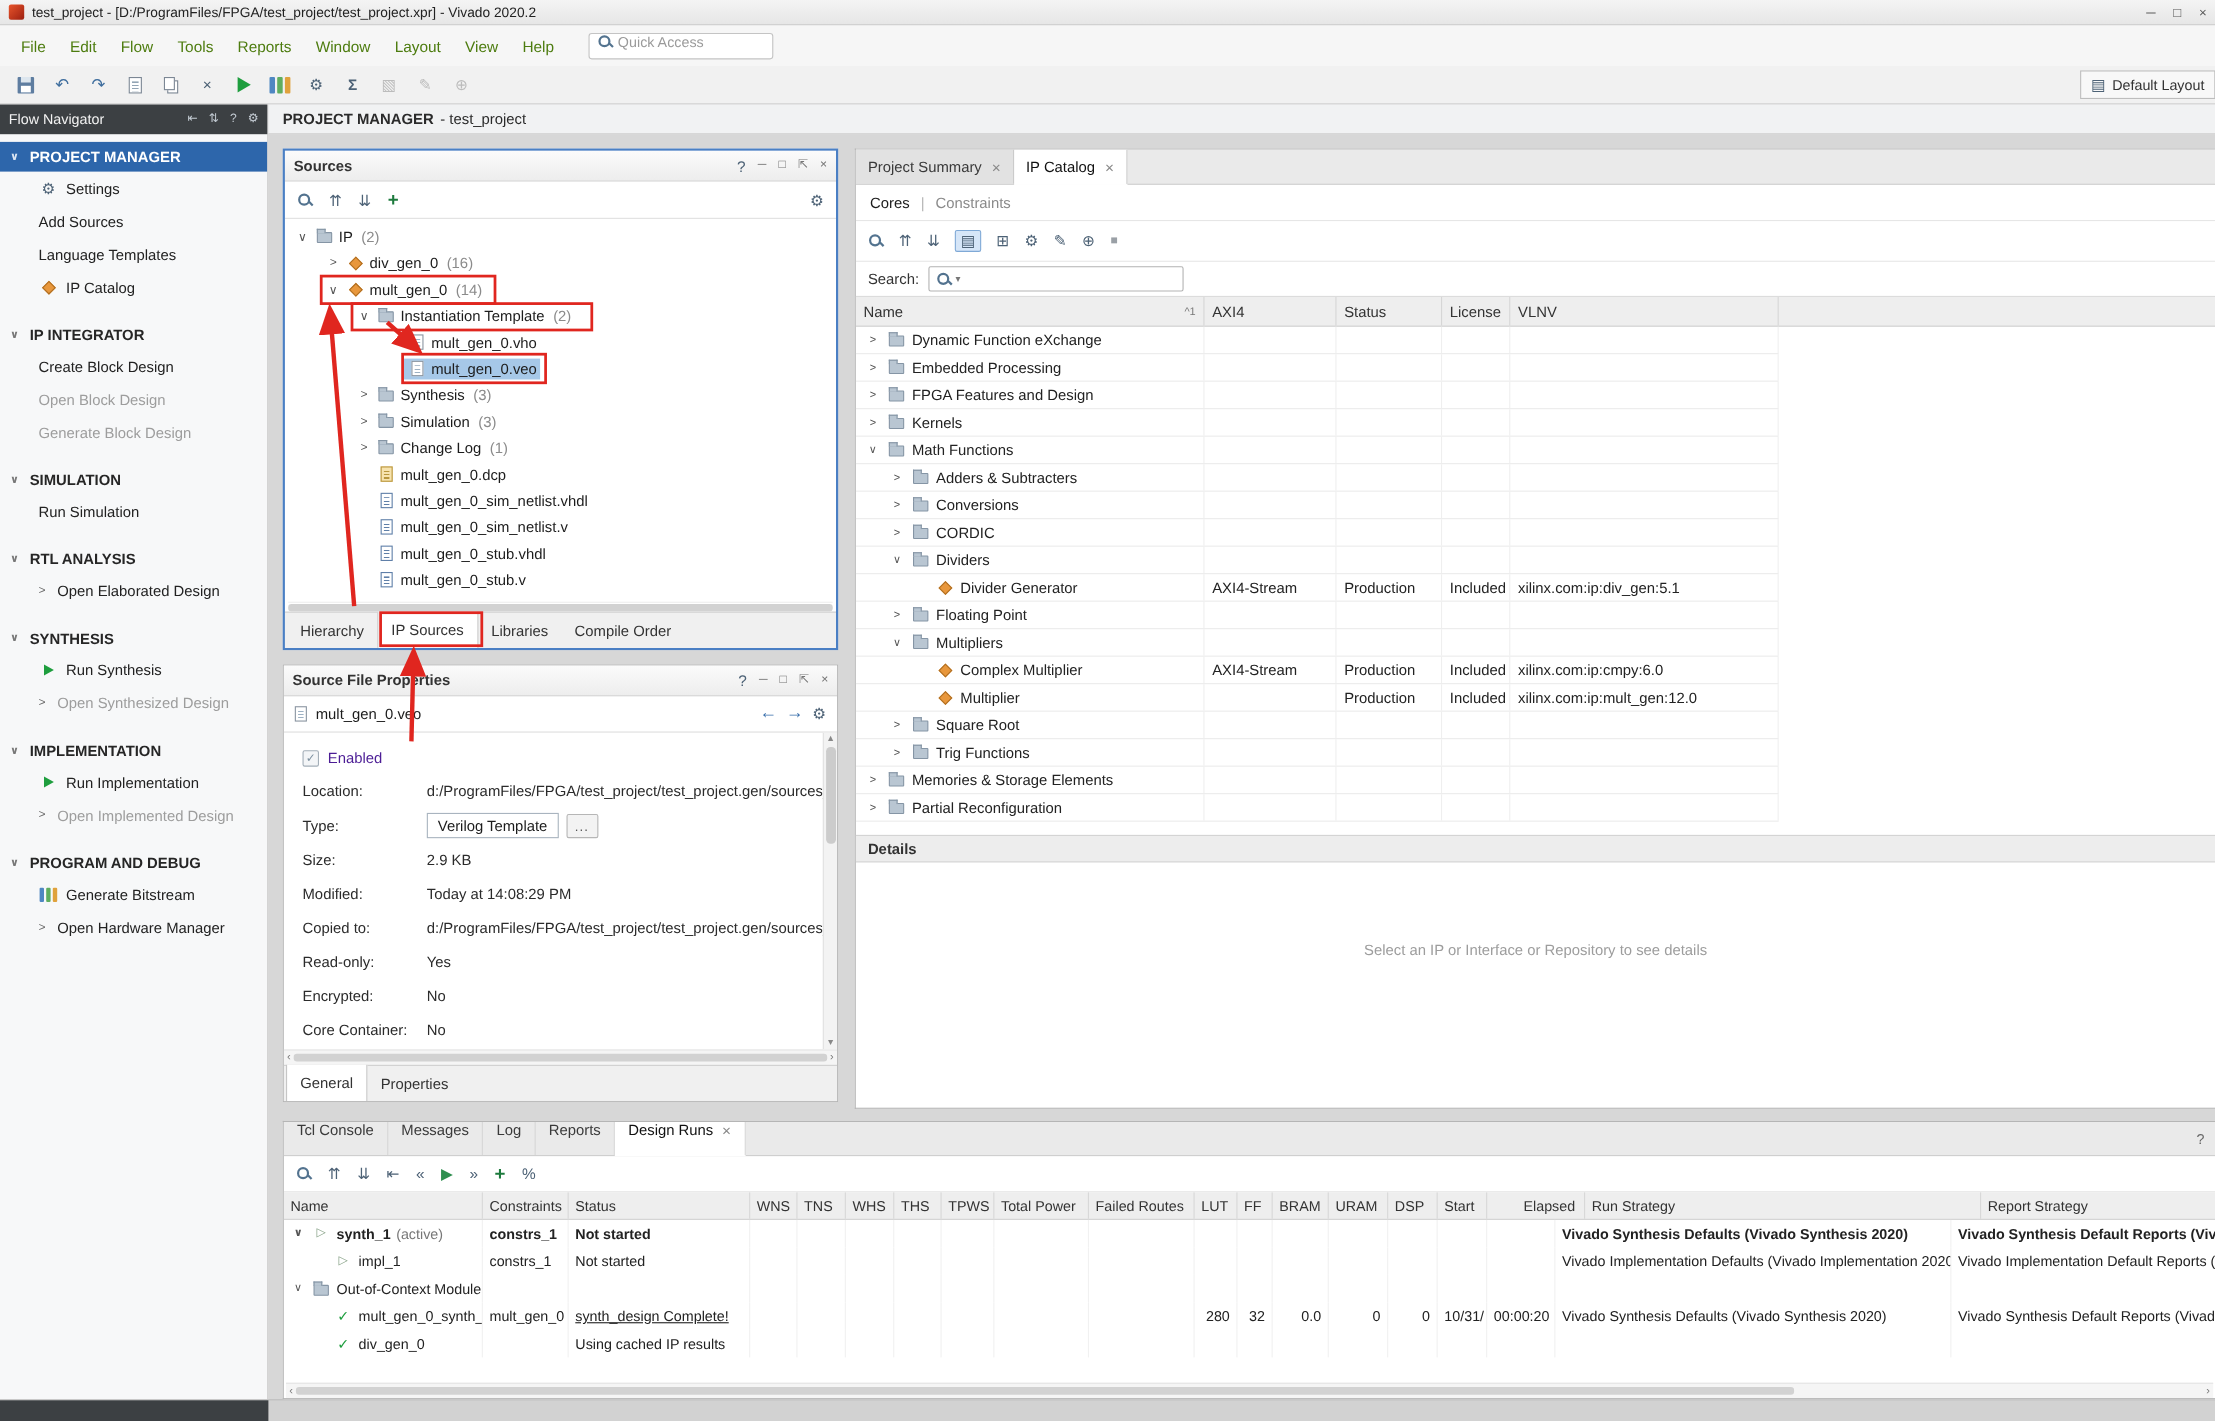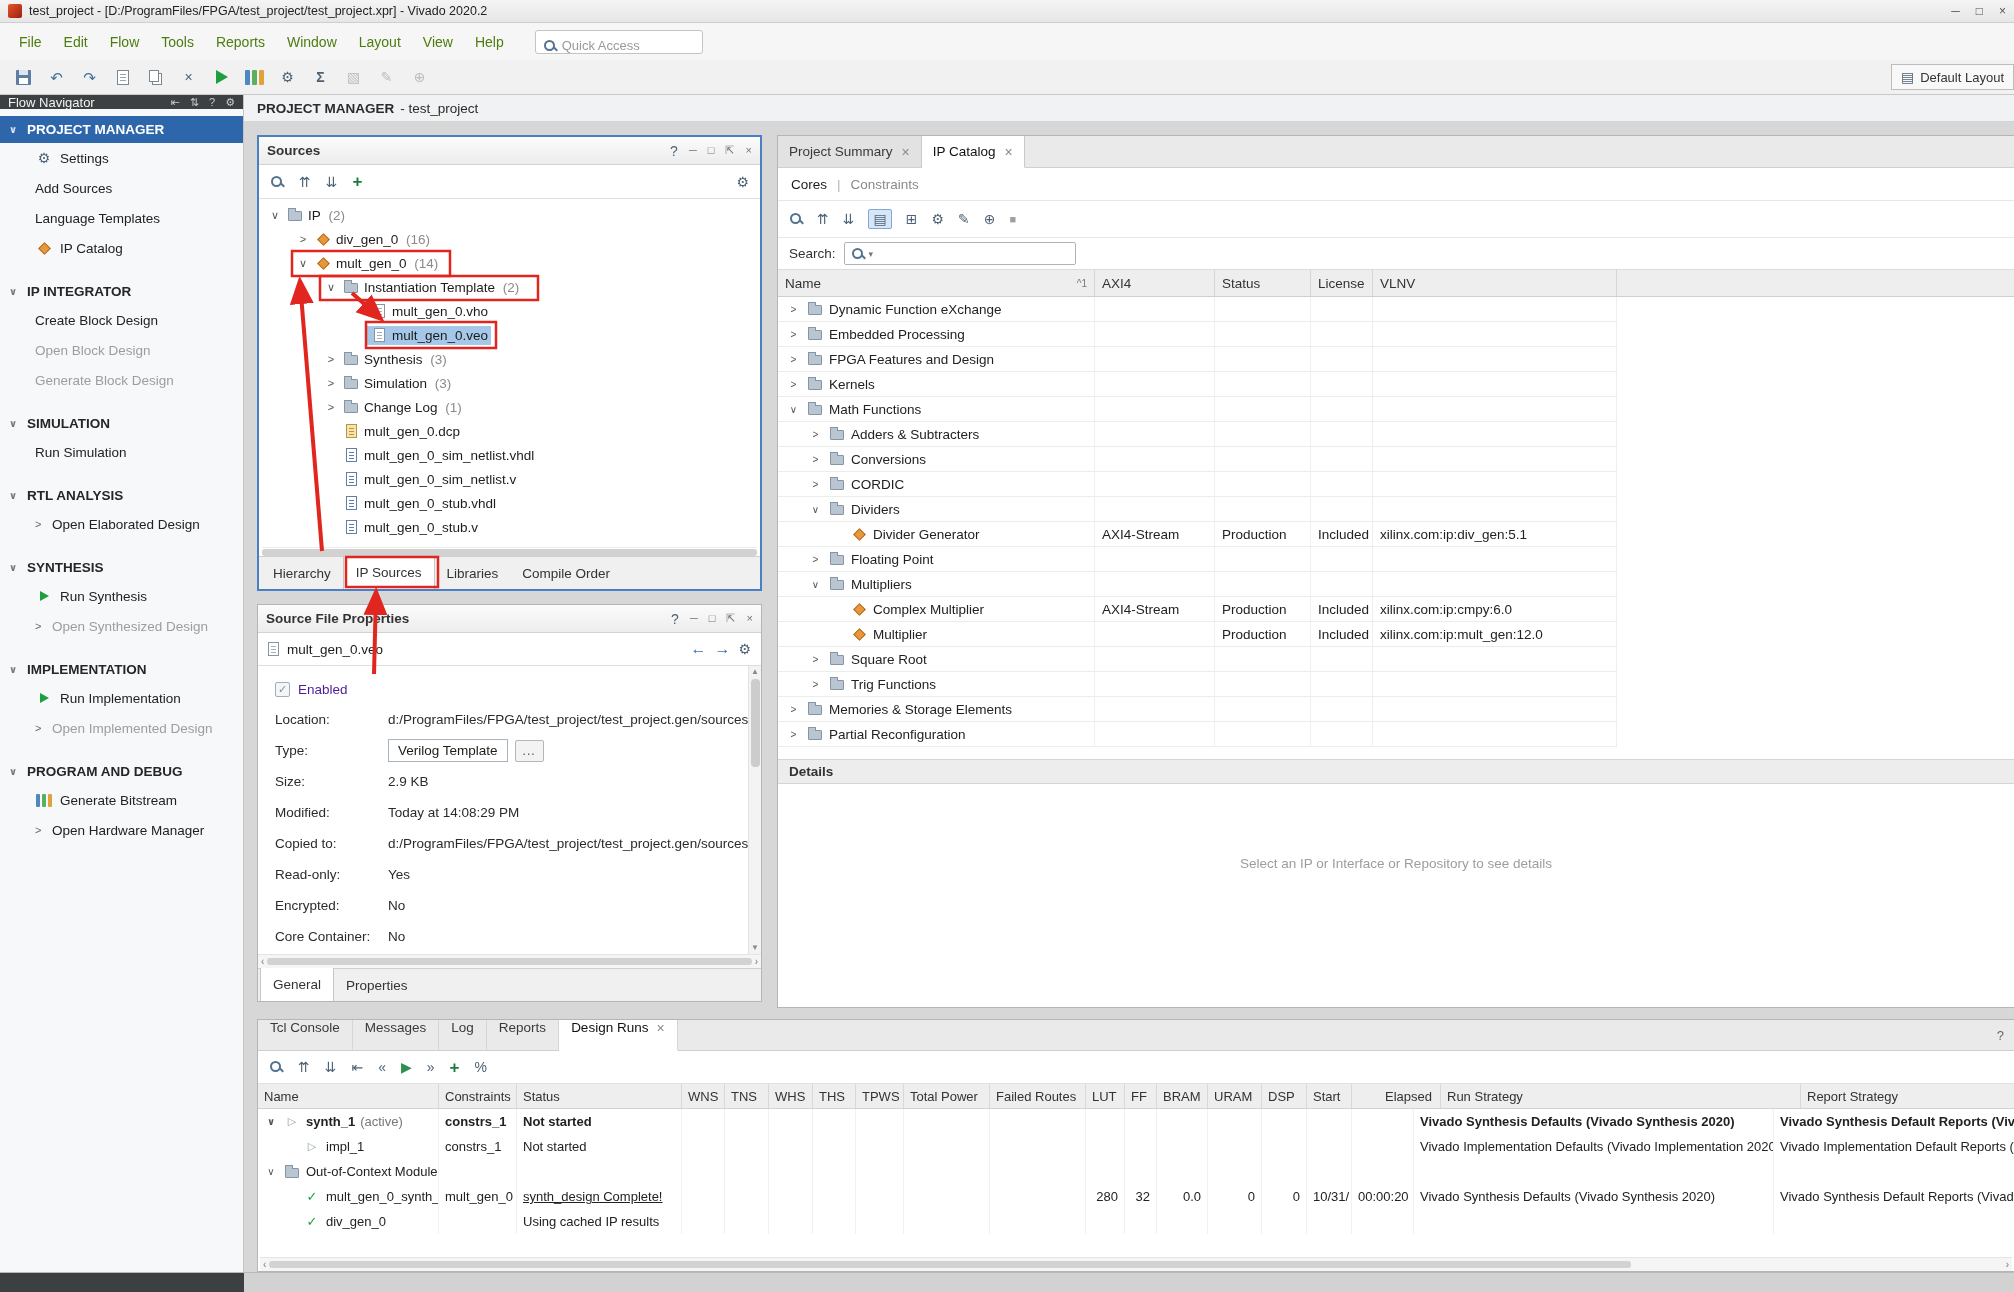--- a/index.html
+++ b/index.html
@@ -10,21 +10,21 @@
 
 
 #titlebar{height:23px;background:linear-gradient(#f4f4f4,#e6e6e6);border-bottom:1px solid #cfcfcf;display:flex;align-items:center;gap:7px;padding:0 8px;font-size:12.5px;color:#222}
 .app-icon{width:14px;height:14px;border-radius:2px;background:linear-gradient(135deg,#e8542b,#9c1f10);flex:0 0 auto}
 .win-controls{margin-left:auto;display:flex;gap:16px;color:#555;font-size:12px}
 
 
 #menubar{height:37px;background:#f6f6f6;display:flex;align-items:center;padding-left:8px}
 #menu-items{display:flex}
 .menu-item{padding:7px 11px;font-size:14px;color:#4d7c0f}
-#quick-access{margin-left:20px;width:168px;height:24px;border:1px solid #c4c4c4;border-radius:3px;background:#fff;display:flex;align-items:flex-end;gap:5px;padding:0 7px;color:#9a9a9a;font-size:13px}
+#quick-access{margin-left:20px;width:168px;height:24px;border:1px solid #c4c4c4;border-radius:3px;background:#fff;display:flex;align-items:flex-start;gap:5px;padding:0 7px;color:#9a9a9a;font-size:13px}
 
 
 #toolbar{height:35px;background:#f1f1f1;border-bottom:1px solid #c8c8c8;display:flex;align-items:center;padding:0 0 0 10px}
 #toolbar-buttons{display:flex;align-items:center}
 .tb-btn{width:27px;height:26px;display:flex;align-items:center;justify-content:center;margin-right:6px;border-radius:2px}
 #layout-selector{margin-left:auto;display:flex;align-items:center;gap:6px;border:1px solid #bdbdbd;background:#f8f8f8;height:26px;padding:0 9px;font-size:13px;color:#333;white-space:nowrap}
 
 
 .gl{font-size:14px;line-height:1;color:#555}
 .dk{color:#4d6276}.blue{color:#3f6e9e;font-size:15px}
@@ -61,21 +61,21 @@
 .ic-copy{display:inline-block;width:10px;height:12px;border:1px solid #7c8794;background:#fff;box-shadow:3px 3px 0 -1px #fff,3px 3px 0 0 #7c8794;margin:-3px 3px 0 0}
 .ic-grid{display:inline-flex;gap:2px}
 .ic-grid b{width:4px;height:13px;background:#4f87c2;border-radius:1px}
 .ic-grid b:nth-child(2){background:#5fae5f}
 .ic-grid b:nth-child(3){background:#e0a23c}
 .ic-grid.big b{width:5px;height:15px}
 
 
 #bodyrow{display:flex;height:1177px}
 #sidebar{width:244px;background:#f7f8f9;border-right:1px solid #c5c5c5;display:flex;flex-direction:column}
-#sidebar-header{height:14px;background:#3c4043;color:#f2f2f2;display:flex;align-items:center;padding:0 8px;font-size:13px;flex:0 0 auto}
+#sidebar-header{height:27px;background:#3c4043;color:#f2f2f2;display:flex;align-items:center;padding:0 8px;font-size:13px;flex:0 0 auto}
 .sbh-ic{margin-left:10px}
 .sbh-ic .gl{color:#c3cbd3;font-size:11px}
 #flow-nav-content{flex:1;padding-top:5px;overflow:hidden}
 .nav-section{height:27px;display:flex;align-items:center;gap:7px;padding-left:9px;font-weight:bold;font-size:13.5px;color:#262626;margin-top:15px}
 .nav-section.first{margin-top:2px}
 .nav-section.selected{background:#2d66ab;color:#fff}
 .nav-chev{font-size:10px;color:#777;width:11px}
 .nav-section.selected .nav-chev{color:#dce6f2}
 .nav-item{height:30px;display:flex;align-items:center;gap:7px;padding-left:35px;font-size:13.5px;color:#222}
 .nav-item.disabled{color:#9d9d9d}

